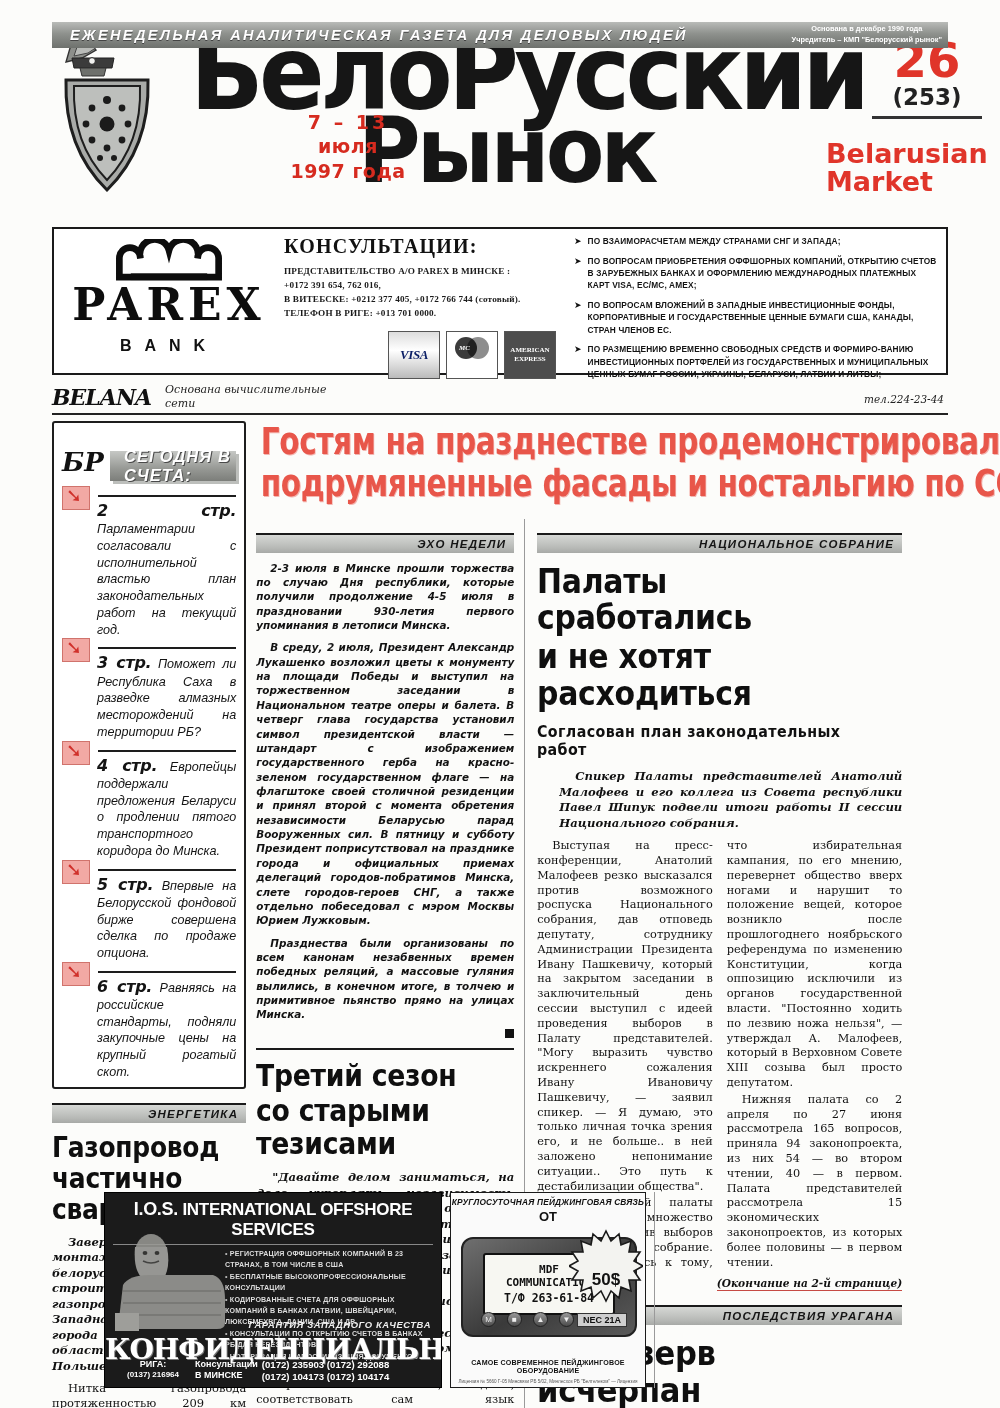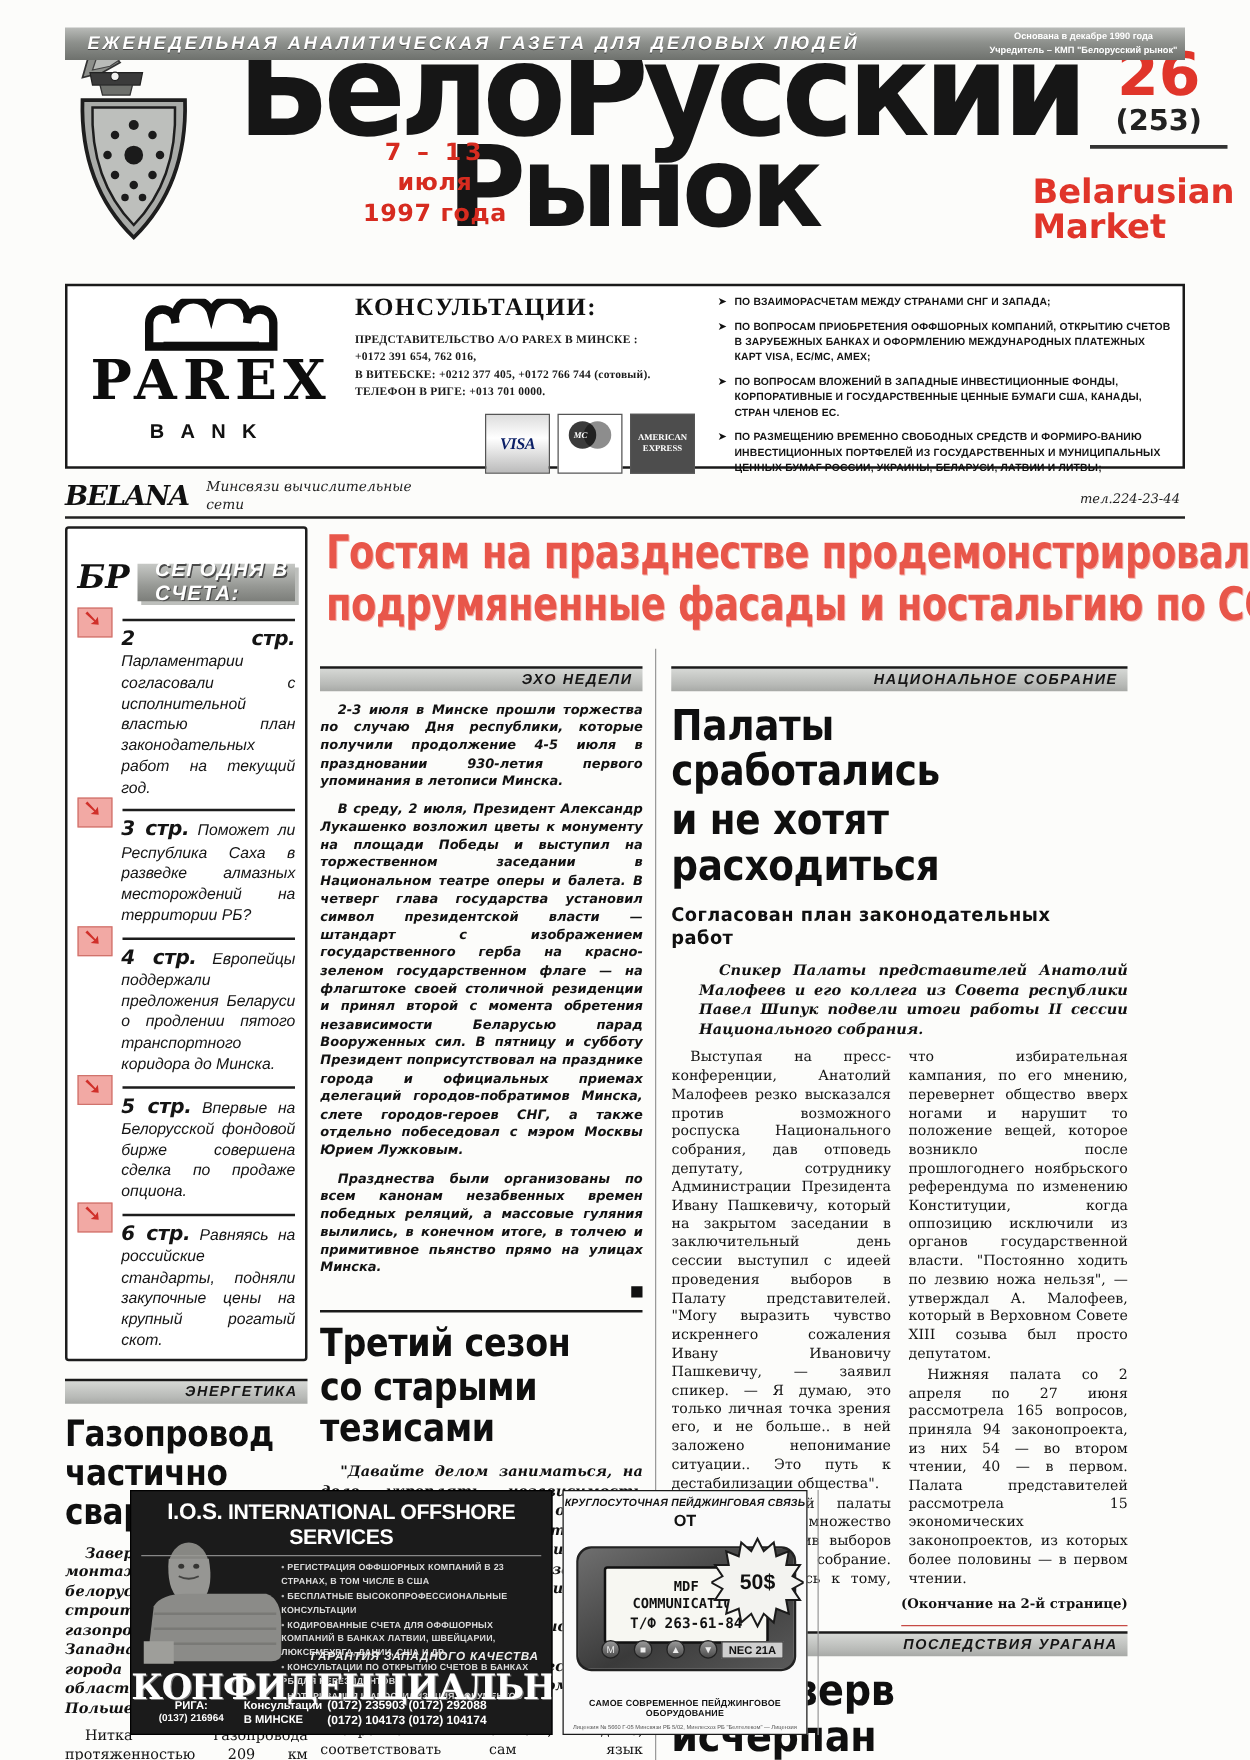--- a/index.html
+++ b/index.html
@@ -275,23 +275,23 @@
   }
   .two-col {
     column-count: 2; column-gap: 12px; margin-top: 6px;
   }
   .two-col p {
     font-family: "DejaVu Serif", serif;
     font-size: 11.3px; line-height: 1.31; text-align: justify;
     text-indent: 15px; color: #111; margin-bottom: 2px;
   }
   .cont-note {
-    font-family: "DejaVu Serif", serif; font-weight: 700;
+    font-family: "DejaVu Serif", serif; font-style: italic; font-weight: 700;
     font-size: 10.6px; color: #111; border-bottom: 1px solid #c64a44;
-    padding-bottom: 11px;
+    padding-bottom: 1px;
   }
   .subhead {
     font-family: "DejaVu Sans", sans-serif; font-weight: 700;
     font-size: 15px; letter-spacing: .4px; color: #101010; margin-top: 12px;
     transform: scaleX(0.95); transform-origin: left center;
   }
 
   
   .ads-row {
     margin: 10px 52px 0 52px;
@@ -497,21 +497,21 @@
       <div class="bul">
         <span class="arrow">➤</span>
         <span class="btxt">ПО РАЗМЕЩЕНИЮ ВРЕМЕННО СВОБОДНЫХ СРЕДСТВ И ФОРМИРО-ВАНИЮ ИНВЕСТИЦИОННЫХ  ПОРТФЕЛЕЙ ИЗ ГОСУДАРСТВЕННЫХ  И МУНИЦИПАЛЬНЫХ ЦЕННЫХ БУМАГ РОССИИ,  УКРАИНЫ, БЕЛАРУСИ, ЛАТВИИ И ЛИТВЫ;</span>
       </div>
     </div>
   </div>
 
   <div class="belana-row">
     <div class="belana-logo">BELANA</div>
     <div class="belana-sub">
-      <div>Минсвязи вычислительные</div>
+      <div>Основана вычислительные</div>
       <div>сети</div>
     </div>
     <div class="belana-tel" style="left:auto;right:4px;top:12px">тел.224-23-44</div>
   </div>
 
   <div class="main">
 
     <div class="col-left">
 
       <div class="today-box">
@@ -724,21 +724,21 @@
           <div class="pbtn">■</div>
           <div class="pbtn">▲</div>
           <div class="pbtn">▼</div>
         </div>
         <div class="nec">NEC  21A</div>
       </div>
 
       <svg style="position:absolute;right:2px;top:36px;width:74px;height:74px;" viewBox="0 0 74 74">
         <path d="M37 2 L42 12 L50 5 L52 16 L62 12 L60 23 L71 23 L65 32 L74 37 L65 42 L71 51 L60 51 L62 62 L52 58 L50 69 L42 62 L37 72 L32 62 L24 69 L22 58 L12 62 L14 51 L3 51 L9 42 L0 37 L9 32 L3 23 L14 23 L12 12 L22 16 L24 5 L32 12 Z" fill="#f3f3f0" stroke="#1a1a1a" stroke-width="1.6"></path>
       </svg>
-      <div class="burst" style="right:6px;top:40px;">50$</div>
+      <div class="burst" style="right:6px;top:54px;">50$</div>
 
       <div class="mdf-bottom">САМОЕ СОВРЕМЕННОЕ ПЕЙДЖИНГОВОЕ ОБОРУДОВАНИЕ</div>
       <div class="mdf-tiny">Лицензия № 5660 Г-05 Минсвязи РБ 5/02, Минлесхоз РБ "Белтелеком" — Лицензия</div>
     </div>
 
     <div class="ad-right-col"></div>
   </div>
 
 </div>
 

